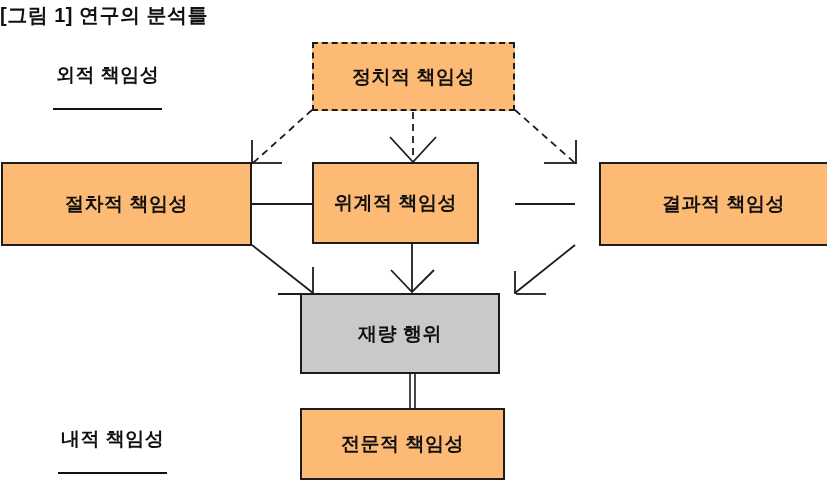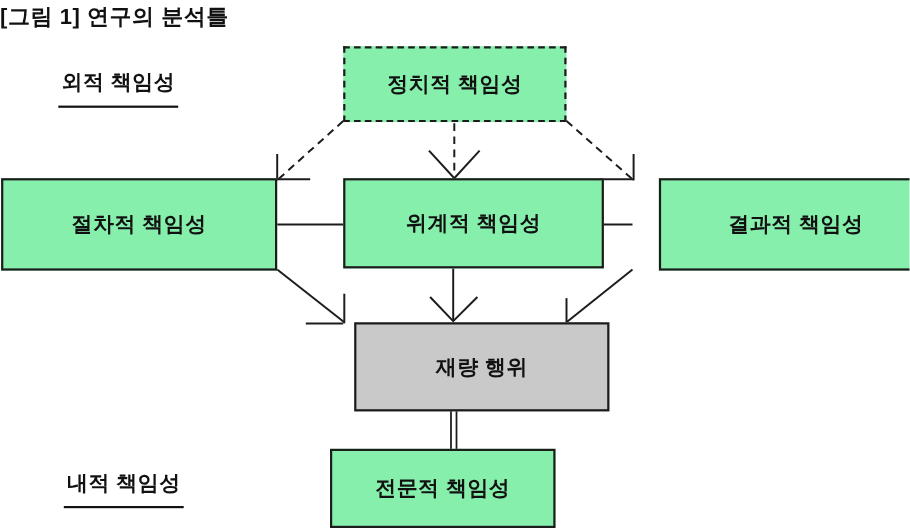--- a/index.html
+++ b/index.html
@@ -18,47 +18,47 @@
   }
   #connector-layer {
     position: absolute;
     left: 0;
     top: 0;
     width: 827px;
     height: 482px;
   }
   .box {
     position: absolute;
-    background: #86efac;
+    background: #fdba74;
     border: 2px solid #1c1c1c;
     display: flex;
     align-items: center;
     justify-content: center;
     box-sizing: border-box;
     font-size: 19px;
     font-weight: bold;
     letter-spacing: 0.5px;
     text-align: center;
   }
   .box-political {
     left: 312px; top: 42px; width: 203px; height: 69px;
     border-style: dashed;
   }
   .box-procedural   { left: 1px;   top: 162px; width: 251px; height: 84px; }
-  .box-hierarchical { left: 312px; top: 162px; width: 237px; height: 82px; }
+  .box-hierarchical { left: 312px; top: 162px; width: 167px; height: 82px; }
   .box-consequential{ left: 575px; top: 162px; width: 249px; height: 84px; margin-left: 24px; }
-  .box-discretion   { left: 322px; top: 293px; width: 232px; height: 81px; }
+  .box-discretion   { left: 300px; top: 293px; width: 200px; height: 81px; }
   .box-professional { left: 300px; top: 408px; width: 205px; height: 72px; }
   .side-label {
     position: absolute;
     font-size: 19px;
     font-weight: bold;
     letter-spacing: 0.5px;
     border-bottom: 2px solid #111111;
-    padding: 0 3px 8px 3px;
+    padding: 0 3px 20px 3px;
   }
   .label-external { left: 53px; top: 62px; }
   .label-internal { left: 58px; top: 426px; }
   .diagram-title {
     position: absolute;
     left: 0; top: 2px;
     width: 827px;
     font-size: 20px;
     font-weight: bold;
     letter-spacing: 0.5px;

